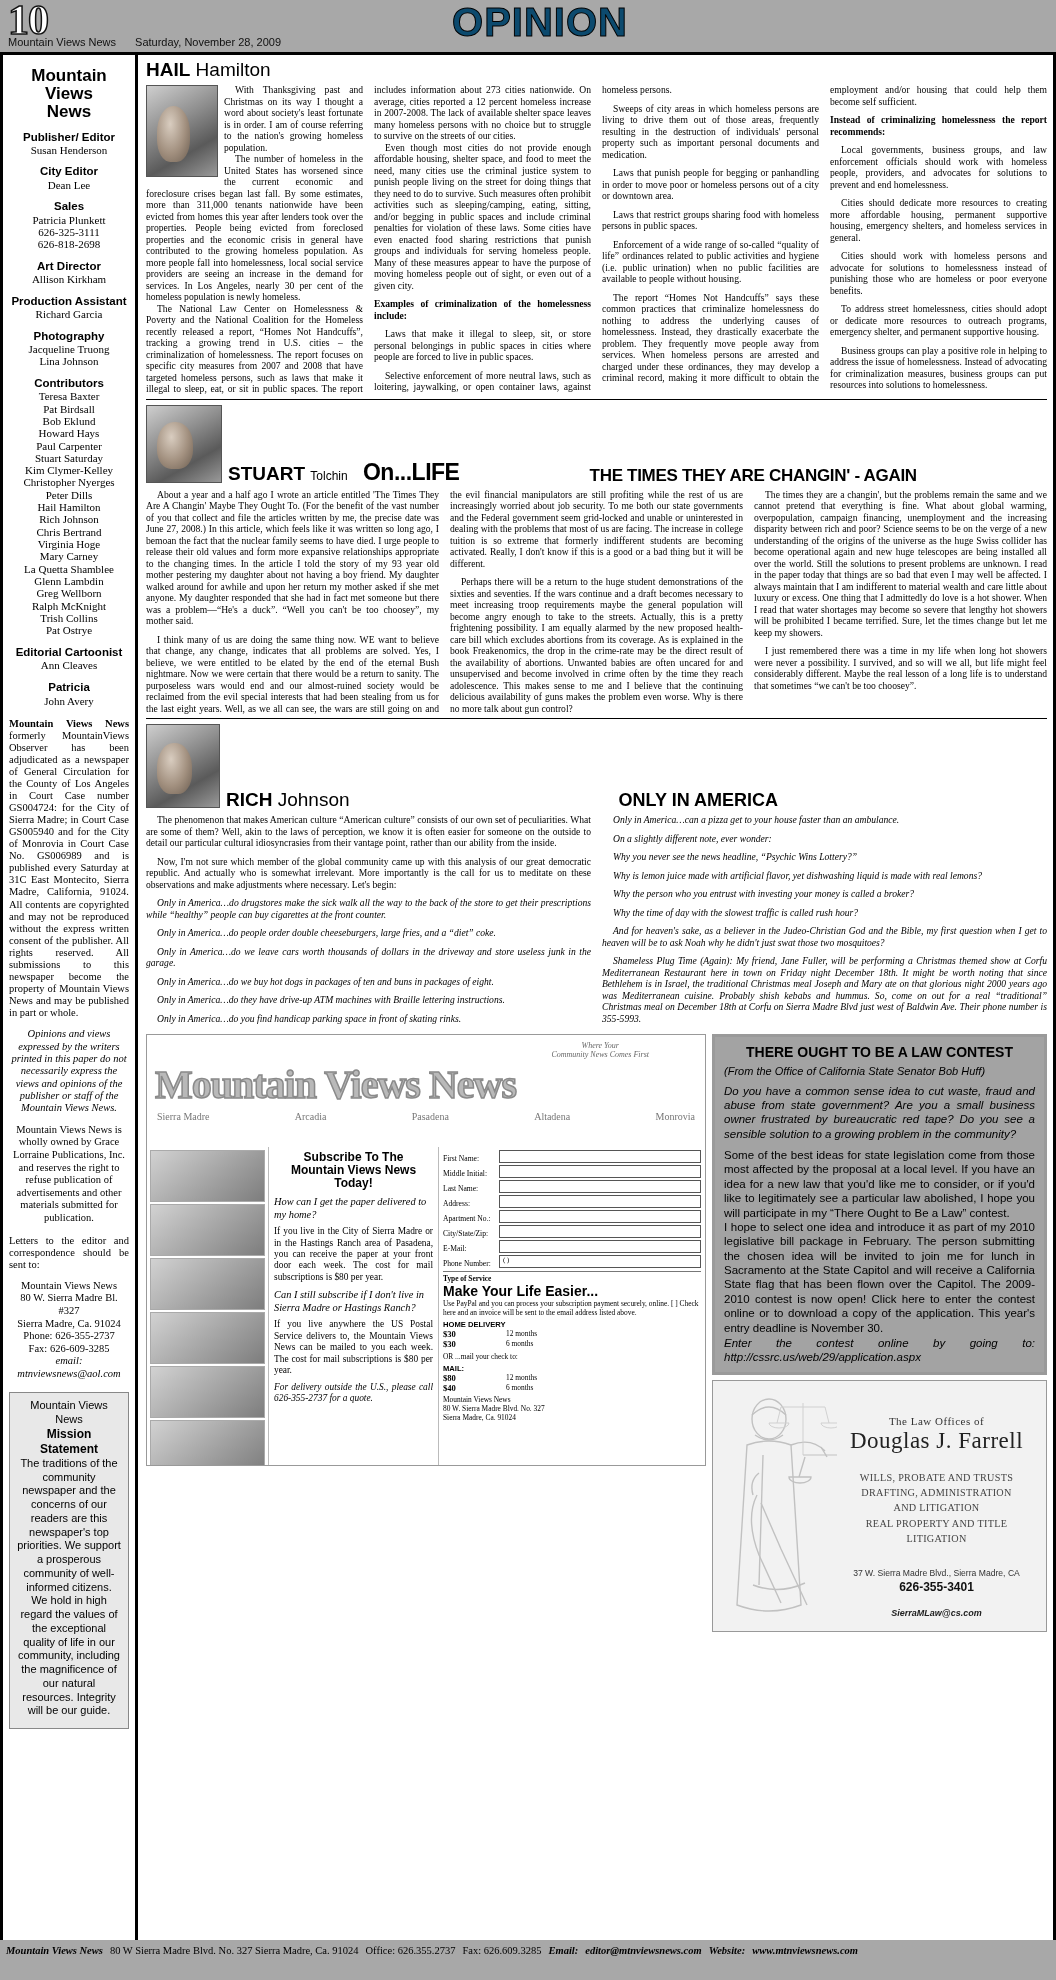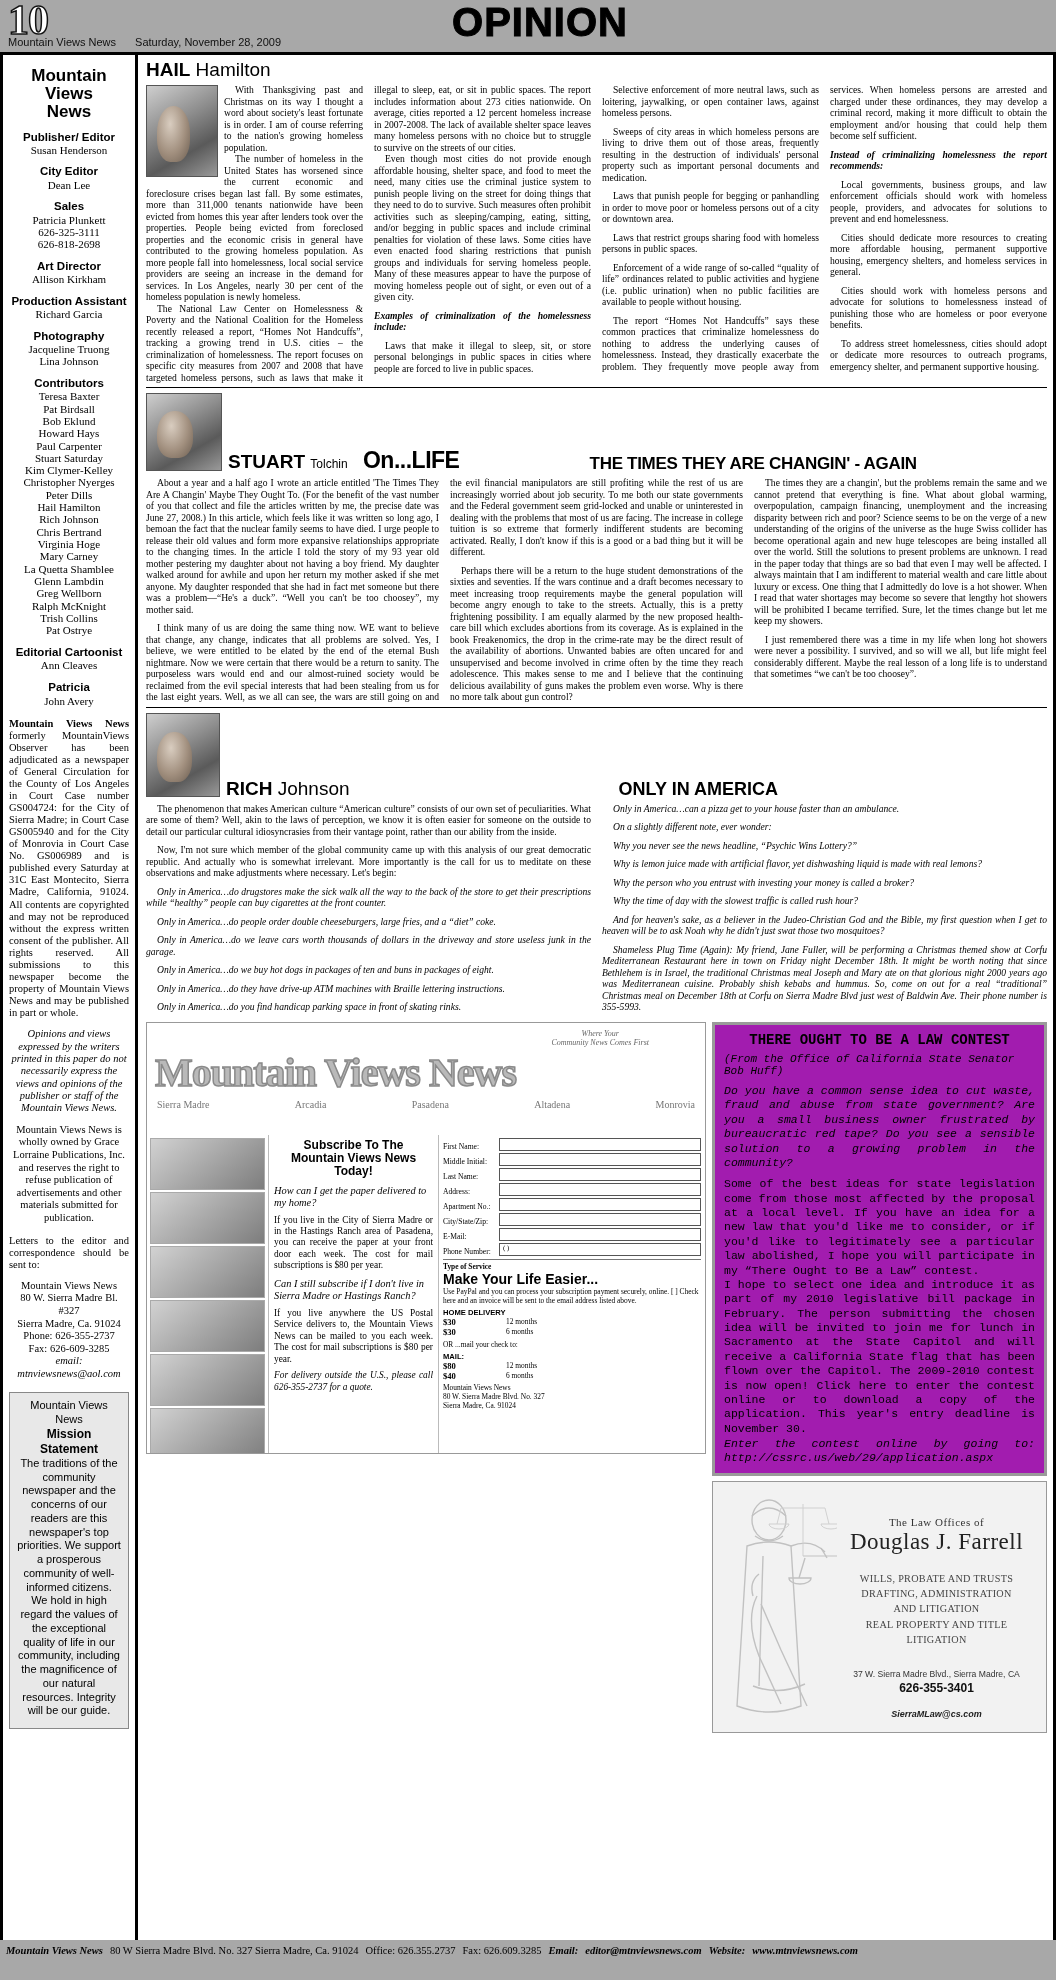--- a/index.html
+++ b/index.html
@@ -22,21 +22,21 @@
   .topbar-sub {
     position:absolute; left:8px; top:36px;
     font-family:"Liberation Sans", sans-serif;
     font-size:11px; color:#111;
   }
   .topbar-sub span { margin-right:16px; }
   .opinion-title {
     position:absolute; left:0; right:0; top:0;
     text-align:center;
     font-family:"Liberation Sans", sans-serif;
-    font-size:40px; font-weight:bold; color:#000000;
+    font-size:40px; font-weight:bold; color:#0c4a6e;
     letter-spacing:1px;
     padding-left:24px;
     -webkit-text-stroke:1px #000;
   }
 
   
   .page {
     position:absolute; top:52px; left:0;
     width:1056px; height:1908px;
     background:#fff;
@@ -120,21 +120,21 @@
   }
   .hr-rule { border-top:1px solid #000; margin:4px 0 0; }
 
   
   .cols { column-gap:11px; font-size:9.6px; line-height:1.2; text-align:justify; hyphens:auto; }
   .cols4 { column-count:4; }
   .cols3 { column-count:3; }
   .cols2 { column-count:2; }
   .cols p { text-indent:11px; margin-bottom:0; }
   .cols p.ital { font-style:italic; }
-  .cols p.bi { font-style:italic; font-weight:bold; text-indent:0;}
+  .cols p.bi { font-weight:bold; text-indent:0;}
   .cols p.gap { margin-top:7px; }
 
   .photo {
     float:left; width:72px; height:92px;
     background:linear-gradient(150deg,#cfcfcf 0%,#8e8e8e 40%,#5a5a5a 70%,#9a9a9a 100%);
     border:1px solid #555;
     margin:1px 6px 3px 0;
     position:relative; overflow:hidden;
   }
   .photo::after{
@@ -186,22 +186,22 @@
   .pb-row { display:flex; gap:3px; }
   .pb-l { width:60px; }
   .pb-r { flex:1; }
   .svc-hd { font-size:7.4px; font-weight:bold; }
   .money { font-size:8.6px; font-weight:bold; }
   .delv { font-family:"Liberation Sans", sans-serif; font-size:7.6px; font-weight:bold;}
   .easier { font-family:"Liberation Sans", sans-serif; font-size:14px; font-weight:bold;}
 
   
   .contest {
-    border:3px solid #9a9a9a; background:#a21caf;
-    padding:7px 9px; font-family:Liberation Mono, monospace;
+    border:3px solid #9a9a9a; background:#a3a3a3;
+    padding:7px 9px; font-family:Liberation Sans, sans-serif;
   }
   .contest-t { font-weight:bold; font-size:14px; text-align:center; margin-bottom:5px;}
   .contest-sub { font-style:italic; font-size:11px; margin-bottom:7px;}
   .contest-i { font-style:italic; font-size:11.5px; line-height:1.25; text-align:justify; margin-bottom:7px;}
   .contest-p { font-size:11.5px; line-height:1.25; text-align:justify;}
   .contest-url { font-style:italic; font-size:11.5px; line-height:1.25; text-align:justify; margin-top:1px;}
 
   
   .lawad {
     margin-top:5px; border:1px solid #999; background:#f2f2f2;
@@ -350,20 +350,21 @@
           <p class="gap">Sweeps of city areas in which homeless persons are living to drive them out of those areas, frequently resulting in the destruction of individuals' personal property such as important personal documents and medication.</p>
           <p class="gap">Laws that punish people for begging or panhandling in order to move poor or homeless persons out of a city or downtown area.</p>
           <p class="gap">Laws that restrict groups sharing food with homeless persons in public spaces.</p>
           <p class="gap">Enforcement of a wide range of so-called “quality of life” ordinances related to public activities and hygiene (i.e. public urination) when no public facilities are available to people without housing.</p>
           <p class="gap">The report “Homes Not Handcuffs” says these common practices that criminalize homelessness do nothing to address the underlying causes of homelessness. Instead, they drastically exacerbate the problem. They frequently move people away from services. When homeless persons are arrested and charged under these ordinances, they may develop a criminal record, making it more difficult to obtain the employment and/or housing that could help them become self sufficient.</p>
           <p class="bi gap">Instead of criminalizing homelessness the report recommends:</p>
           <p class="gap">Local governments, business groups, and law enforcement officials should work with homeless people, providers, and advocates for solutions to prevent and end homelessness.</p>
           <p class="gap">Cities should dedicate more resources to creating more affordable housing, permanent supportive housing, emergency shelters, and homeless services in general.</p>
           <p class="gap">Cities should work with homeless persons and advocate for solutions to homelessness instead of punishing those who are homeless or poor everyone benefits.</p>
           <p class="gap">To address street homelessness, cities should adopt or dedicate more resources to outreach programs, emergency shelter, and permanent supportive housing.</p>
+          <p class="gap">Business groups can play a positive role in helping to address the issue of homelessness. Instead of advocating for criminalization measures, business groups can put resources into solutions to homelessness.</p>
         </div>
 
     <div class="hr-rule"></div>
 
     <div class="art-head">
       <div class="photo p2"></div>
       <div class="byline">
         <span class="fn">STUART</span>
         <span class="ln small">Tolchin</span>
         <span class="on-life">On...LIFE</span>

